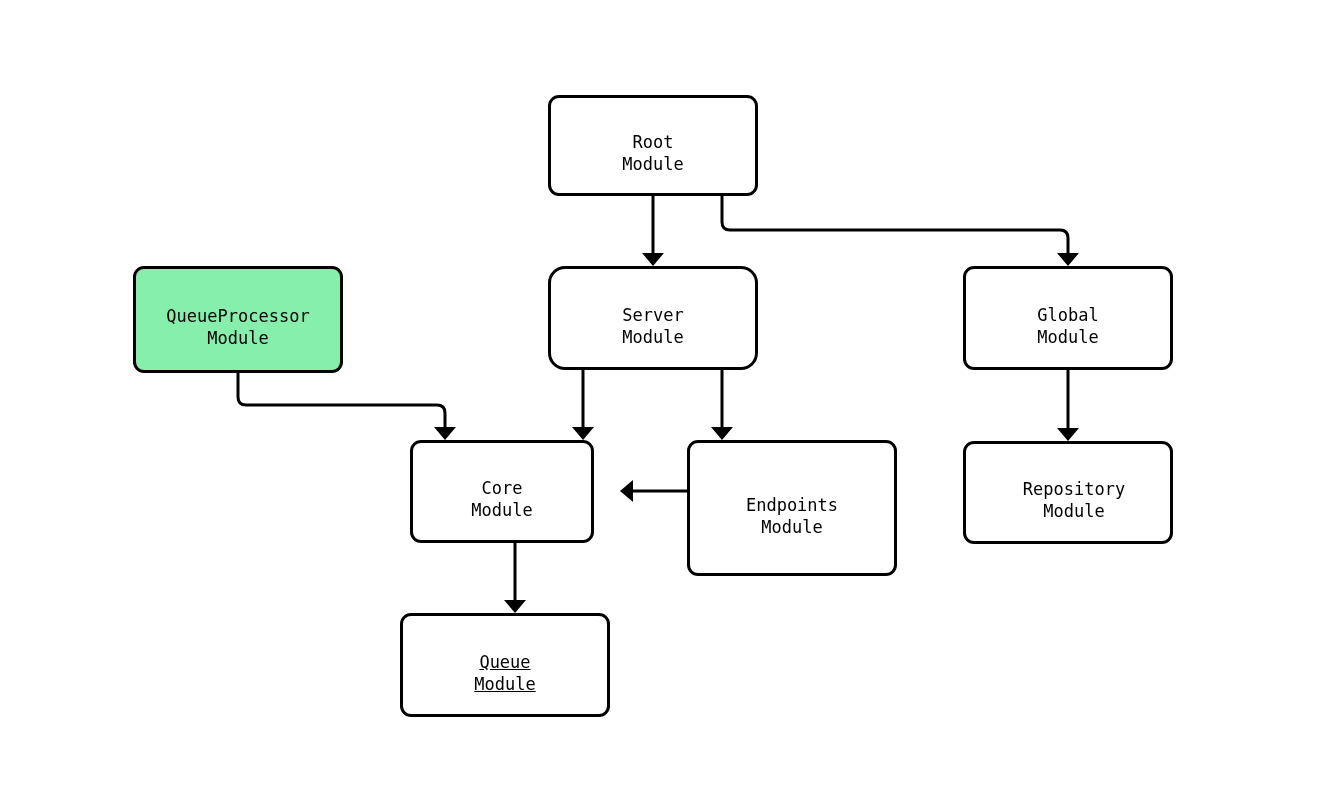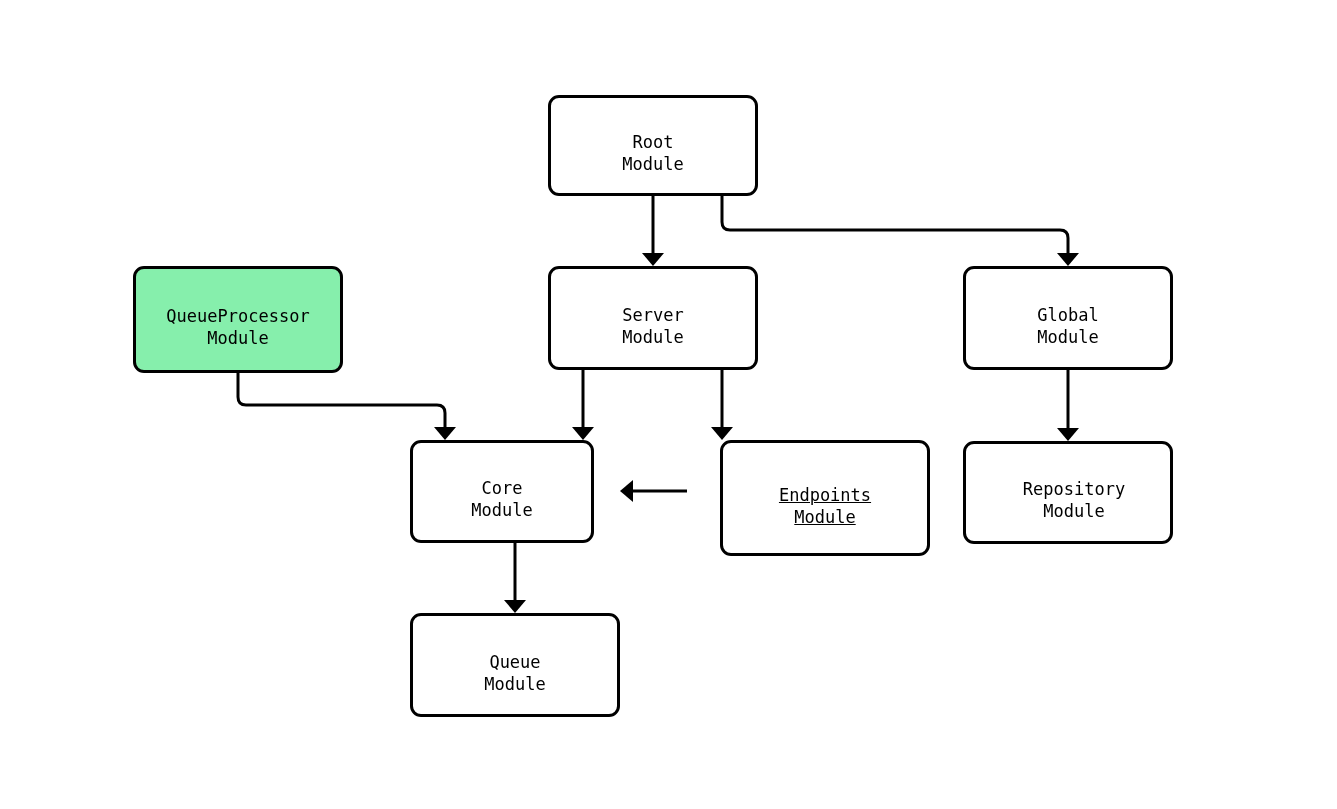--- a/index.html
+++ b/index.html
@@ -86,39 +86,39 @@
 
   <div id="node-layer">
       <div class="node" style="left: 548px; top: 95px; width: 210px; height: 101px; border-color: rgb(0, 0, 0); background: rgb(255, 255, 255);">
         <div class="node-label">Root
 Module</div>
       </div>
       <div class="node" style="left: 133px; top: 266px; width: 210px; height: 107px; border-color: rgb(0, 0, 0); background: #86efac;">
         <div class="node-label">QueueProcessor
 Module</div>
       </div>
-      <div class="node" style="left: 548px; top: 266px; width: 210px; height: 104px; border-color: rgb(0, 0, 0); background: rgb(255, 255, 255);">
+      <div class="node" style="left: 548px; top: 266px; width: 210px; height: 104px; border-color: rgb(0, 0, 0); background: rgb(255, 255, 255); border-radius: 17px;">
         <div class="node-label">Server
 Module</div>
       </div>
       <div class="node" style="left: 963px; top: 266px; width: 210px; height: 104px; border-color: rgb(0, 0, 0); background: rgb(255, 255, 255);">
         <div class="node-label">Global
 Module</div>
       </div>
       <div class="node" style="left: 410px; top: 440px; width: 184px; height: 103px; border-color: rgb(0, 0, 0); background: rgb(255, 255, 255);">
         <div class="node-label">Core
 Module</div>
       </div>
-      <div class="node" style="left: 720px; top: 440px; width: 210px; height: 116px; border-color: rgb(0, 0, 0); background: rgb(255, 255, 255); text-decoration: underline;">
+      <div class="node" style="left: 687px; top: 440px; width: 210px; height: 136px; border-color: rgb(0, 0, 0); background: rgb(255, 255, 255);">
         <div class="node-label">Endpoints
 Module</div>
       </div>
       <div class="node" style="left: 963px; top: 441px; width: 210px; height: 103px; border-color: rgb(0, 0, 0); background: rgb(255, 255, 255); padding-left: 12px;">
         <div class="node-label">Repository
 Module</div>
       </div>
-      <div class="node" style="left: 410px; top: 613px; width: 210px; height: 104px; border-color: rgb(0, 0, 0); background: rgb(255, 255, 255);">
+      <div class="node" style="left: 400px; top: 613px; width: 210px; height: 104px; border-color: rgb(0, 0, 0); background: rgb(255, 255, 255); text-decoration: underline;">
         <div class="node-label">Queue
 Module</div>
       </div>
     </div>
 
 </div>
 
 </body></html>

